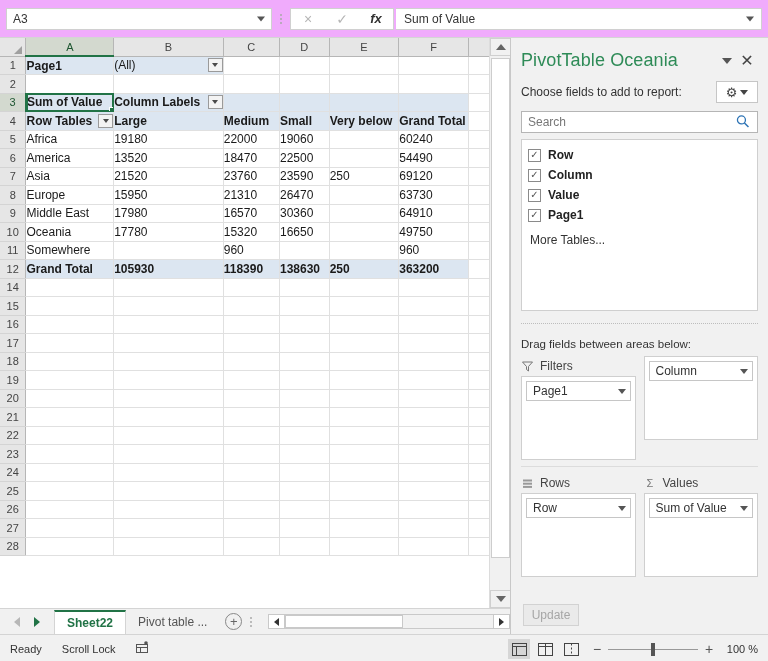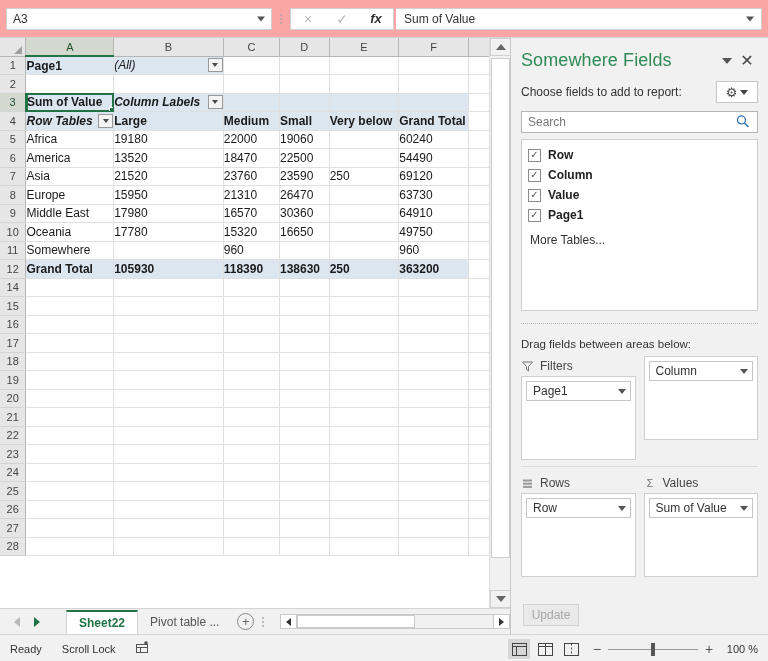--- a/index.html
+++ b/index.html
@@ -9,21 +9,21 @@
     font-size: 12px;
     background: #ffffff;
     overflow: hidden;
     color: #1a1a1a;
   }
   .app { position: relative; width: 768px; height: 661px; background: #f1f1f1; }
 
   
   .formula-bar {
     position: absolute; left: 0; top: 0; width: 768px; height: 38px;
-    background: #fca5a5; display: flex; align-items: center;
+    background: #f0abfc; display: flex; align-items: center;
     padding: 12px 6px; border-bottom: 1px solid #d4d4d4; text-align: center;
   }
   .name-box {
     width: 266px; height: 22px; background: #fff; border: 1px solid #d0d0d0;
     display: flex; align-items: center; padding: 0 6px; position: relative;
   }
   .name-box .nb-text { font-size: 12px; color: #333; }
   .name-box .nb-arrow {
     position: absolute; right: 6px; top: 50%; transform: translateY(-50%);
     width: 0; height: 0; border-left: 4px solid transparent;
@@ -105,21 +105,21 @@
   }
   .filt-btn {
     display: inline-flex; align-items: center; justify-content: center;
     width: 15px; height: 14px; background: #f3f3f3; border: 1px solid #9a9a9a;
     vertical-align: middle; margin-left: 2px;
   }
   .filt-btn i {
     width: 0; height: 0; border-left: 3px solid transparent;
     border-right: 3px solid transparent; border-top: 4px solid #4a4a4a;
   }
-  .cellflex { display: flex; align-items: flex-end; justify-content: space-between; width: 100%; font-style: italic; }
+  .cellflex { display: flex; align-items: flex-end; justify-content: space-between; width: 100%; }
 
   
   .vscroll {
     position: absolute; left: 489px; top: 38px; width: 21px; height: 570px;
     background: #f1f1f1; border-left: 1px solid #dcdcdc;
   }
   .vs-btn {
     width: 21px; height: 18px; background: #f1f1f1; border: 1px solid #d0d0d0;
     display: flex; align-items: center; justify-content: center;
   }
@@ -141,21 +141,21 @@
   .tab-nav { display: flex; align-items: center; gap: 14px; padding: 0 14px; }
   .tn-left { width: 0; height: 0; border-top: 5px solid transparent; border-bottom: 5px solid transparent; border-right: 6px solid #b7b7b7; }
   .tn-right { width: 0; height: 0; border-top: 5px solid transparent; border-bottom: 5px solid transparent; border-left: 6px solid #217346; }
   .sheet-tab {
     height: 25px; padding: 0 12px; display: flex; align-items: center;
     font-size: 12px; color: #555;
   }
   .sheet-tab.active {
     background: #fff; color: #217346; font-weight: bold;
     border-top: 2px solid #217346; border-left: 1px solid #d4d4d4;
-    border-right: 1px solid #d4d4d4; margin-top: 1px; margin-left: 12px;
+    border-right: 1px solid #d4d4d4; margin-top: 1px;
   }
   .add-sheet {
     width: 17px; height: 17px; border: 1px solid #888; border-radius: 50%;
     display: flex; align-items: center; justify-content: center;
     font-size: 13px; color: #666; margin-left: 6px; line-height: 1;
   }
   .hscroll-wrap { display: flex; align-items: center; margin-left: 8px; flex: 1; }
   .hs-btn {
     width: 17px; height: 15px; background: #fff; border: 1px solid #c9c9c9;
     display: flex; align-items: center; justify-content: center;
@@ -677,21 +677,21 @@
           <div class="zoom-thumb"></div>
         </div>
         <div class="zoom-sign">+</div>
       </div>
       <div class="zoom-val">100 %</div>
     </div>
   </div>
 
   <div class="panel">
     <div class="panel-head">
-      <div class="panel-title">Somewhere Fields</div>
+      <div class="panel-title">PivotTable Oceania</div>
       <div class="panel-dd">
           <i></i>
         </div>
       <div class="panel-close">✕</div>
     </div>
 
     <div class="choose-row">
       <div class="choose-lbl">Choose fields to add to report:</div>
       <div class="gear-btn">
         <span class="gear-glyph">⚙</span>

